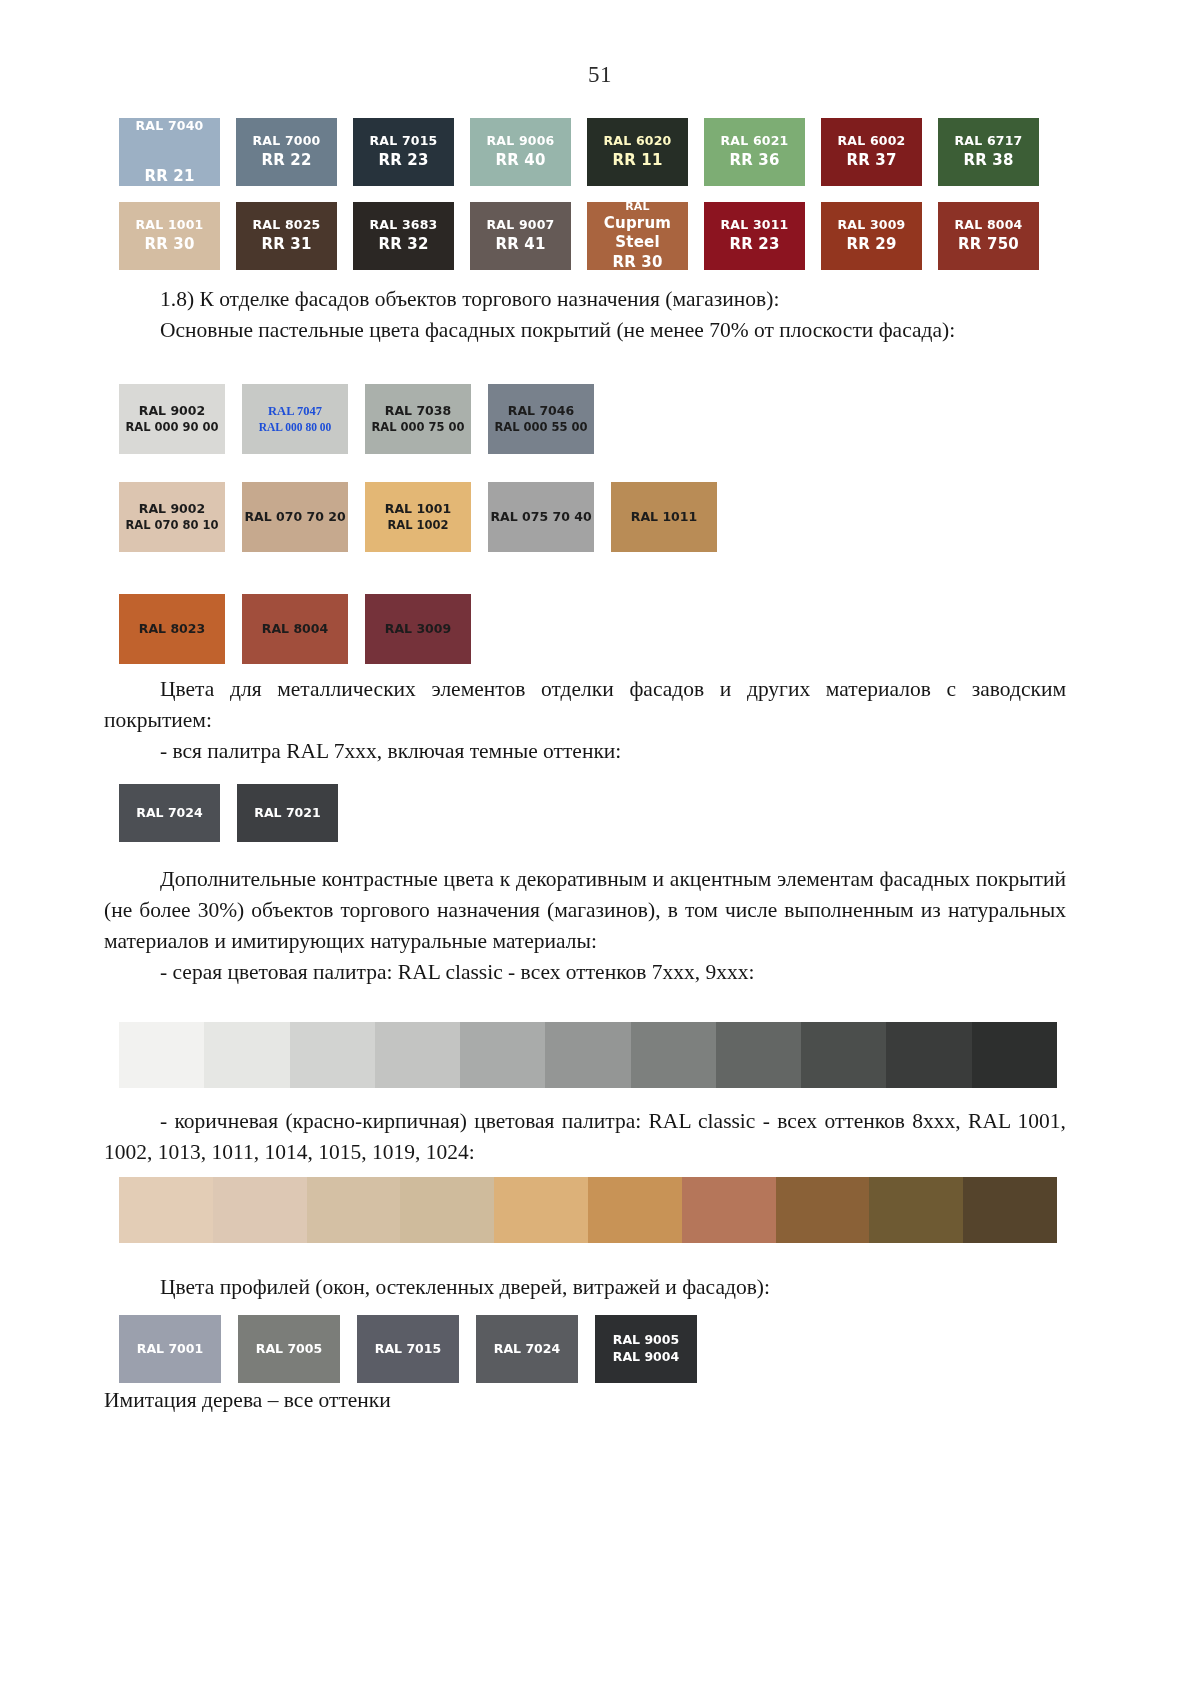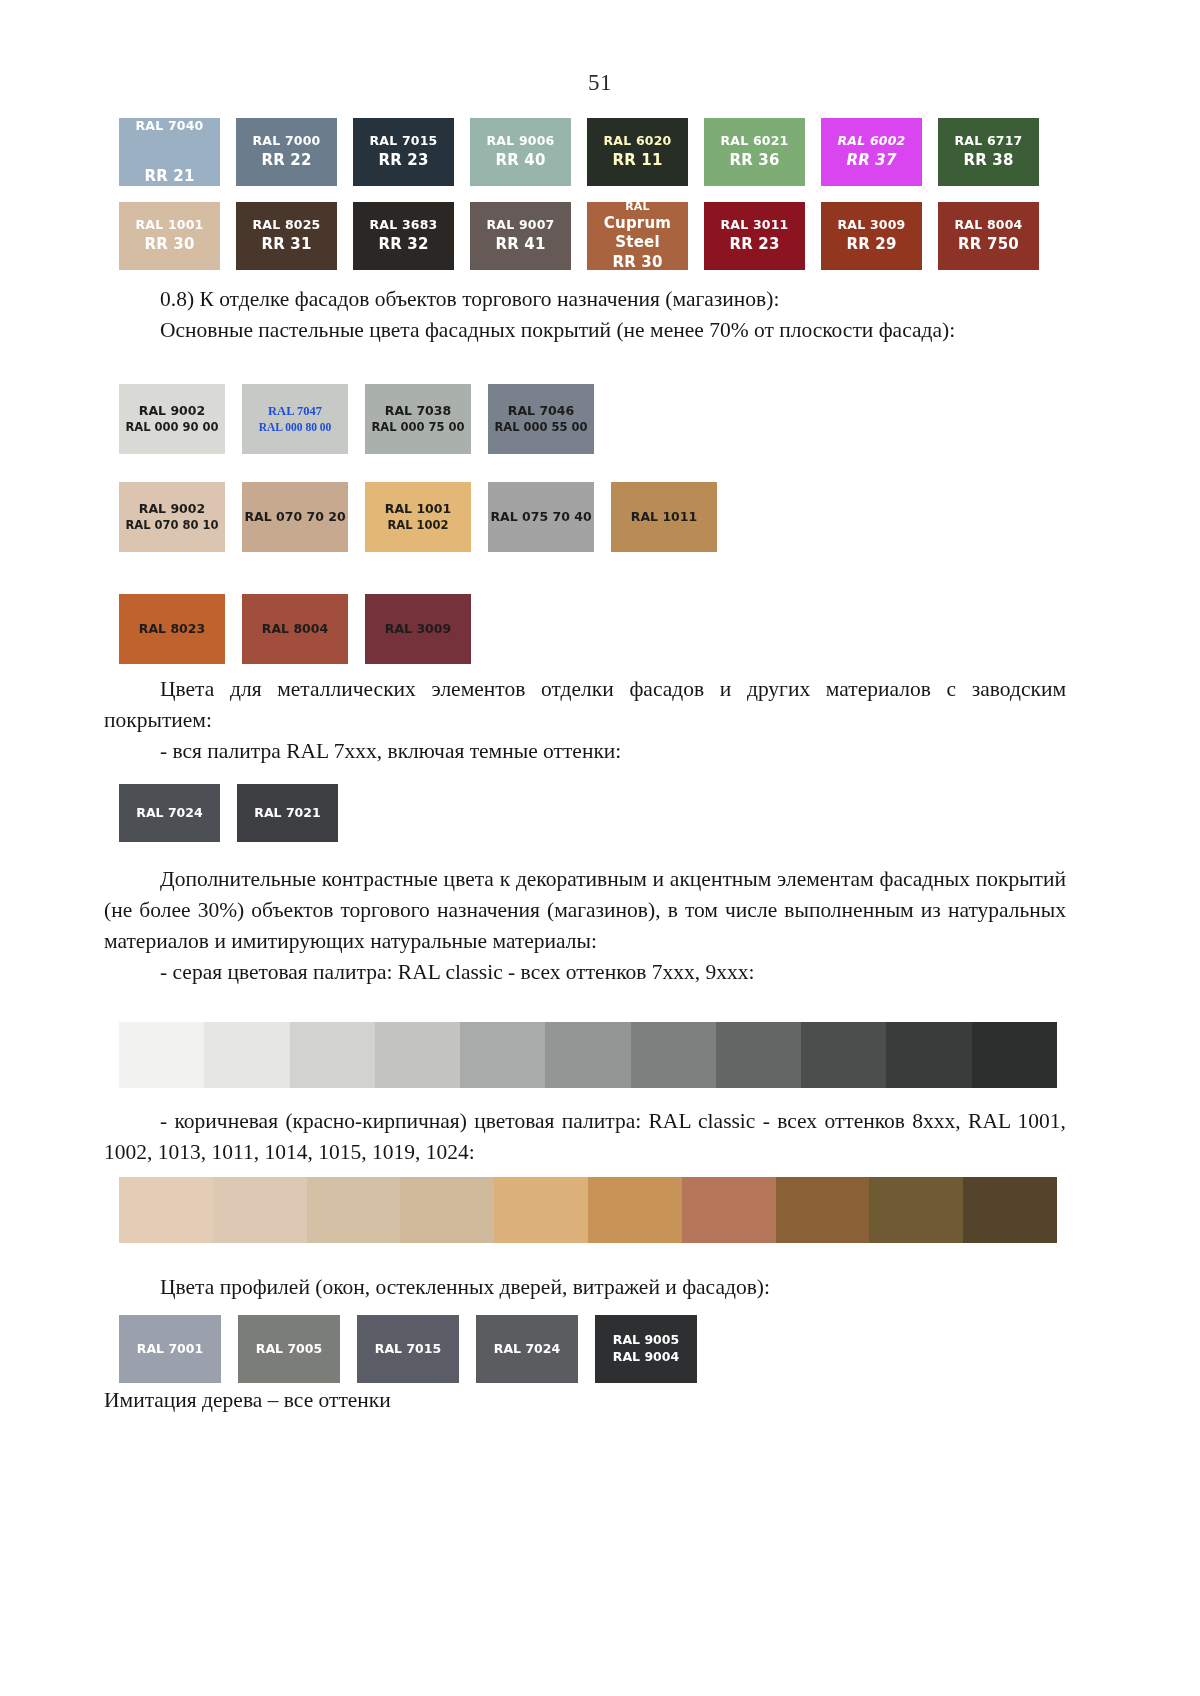--- a/index.html
+++ b/index.html
@@ -14,21 +14,21 @@
     font-family: "Liberation Serif", "DejaVu Serif", serif;
     color: #1a1a1a;
     overflow: hidden;
     position: relative;
   }
   .page {
     position: relative;
     width: 1200px;
     height: 1199px;
     box-sizing: border-box;
-    padding: 8px;
+    padding: 0;
     background: #fff;
   }
   .page-number {
     text-align: center;
     font-size: 23px;
     font-family: "Liberation Serif", serif;
     color: #2b2b2b;
     padding-top: 62px;
     letter-spacing: 0.5px;
   }
@@ -171,21 +171,21 @@
         <span class="l2">RR 40</span>
       </div>
       <div class="swatch" style="background: rgb(38, 46, 38); color: #fef9c3;">
         <span class="l1">RAL 6020</span>
         <span class="l2">RR 11</span>
       </div>
       <div class="swatch" style="background: rgb(125, 173, 116); color: rgb(255, 255, 255);">
         <span class="l1">RAL 6021</span>
         <span class="l2">RR 36</span>
       </div>
-      <div class="swatch" style="background: #d946ef; color: rgb(255, 255, 255); font-style: italic;">
+      <div class="swatch" style="background: #7f1d1d; color: rgb(255, 255, 255);">
         <span class="l1">RAL 6002</span>
         <span class="l2">RR 37</span>
       </div>
       <div class="swatch" style="background: rgb(60, 94, 54); color: rgb(255, 255, 255);">
         <span class="l1">RAL 6717</span>
         <span class="l2">RR 38</span>
       </div>
       <div class="swatch" style="background: rgb(212, 189, 162); color: rgb(255, 255, 255);">
         <span class="l1">RAL 1001</span>
         <span class="l2">RR 30</span>
@@ -215,21 +215,21 @@
         <span class="l1">RAL 3009</span>
         <span class="l2">RR 29</span>
       </div>
       <div class="swatch" style="background: rgb(140, 50, 38); color: rgb(255, 255, 255);">
         <span class="l1">RAL 8004</span>
         <span class="l2">RR 750</span>
       </div>
     </div>
 
   <div class="para" id="p-1-3">
-    <div style="text-indent:56px;">0.8) К отделке фасадов объектов торгового назначения (магазинов):</div>
+    <div style="text-indent:56px;">1.8) К отделке фасадов объектов торгового назначения (магазинов):</div>
     <div style="text-indent:56px;">Основные пастельные цвета фасадных покрытий (не менее 70% от плоскости фасада):</div>
   </div>
 
   <div class="grid" id="sec-pastel-r1">
       <div class="swatch" style="background: rgb(217, 217, 214); color: rgb(28, 28, 28);">
         <span class="l1">RAL 9002</span>
         <span class="l2">RAL 000 90 00</span>
       </div>
       <div class="swatch" style="background: rgb(199, 201, 198); color: #1d4ed8; font-family: Liberation Serif, serif;">
         <span class="l1">RAL 7047</span>

